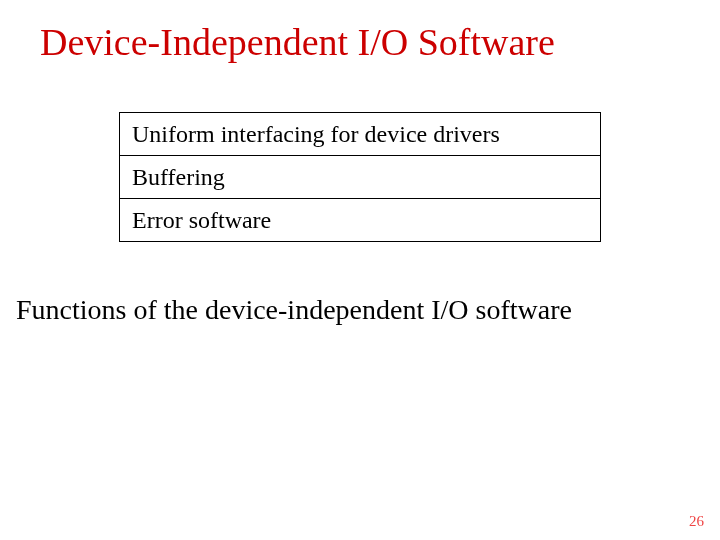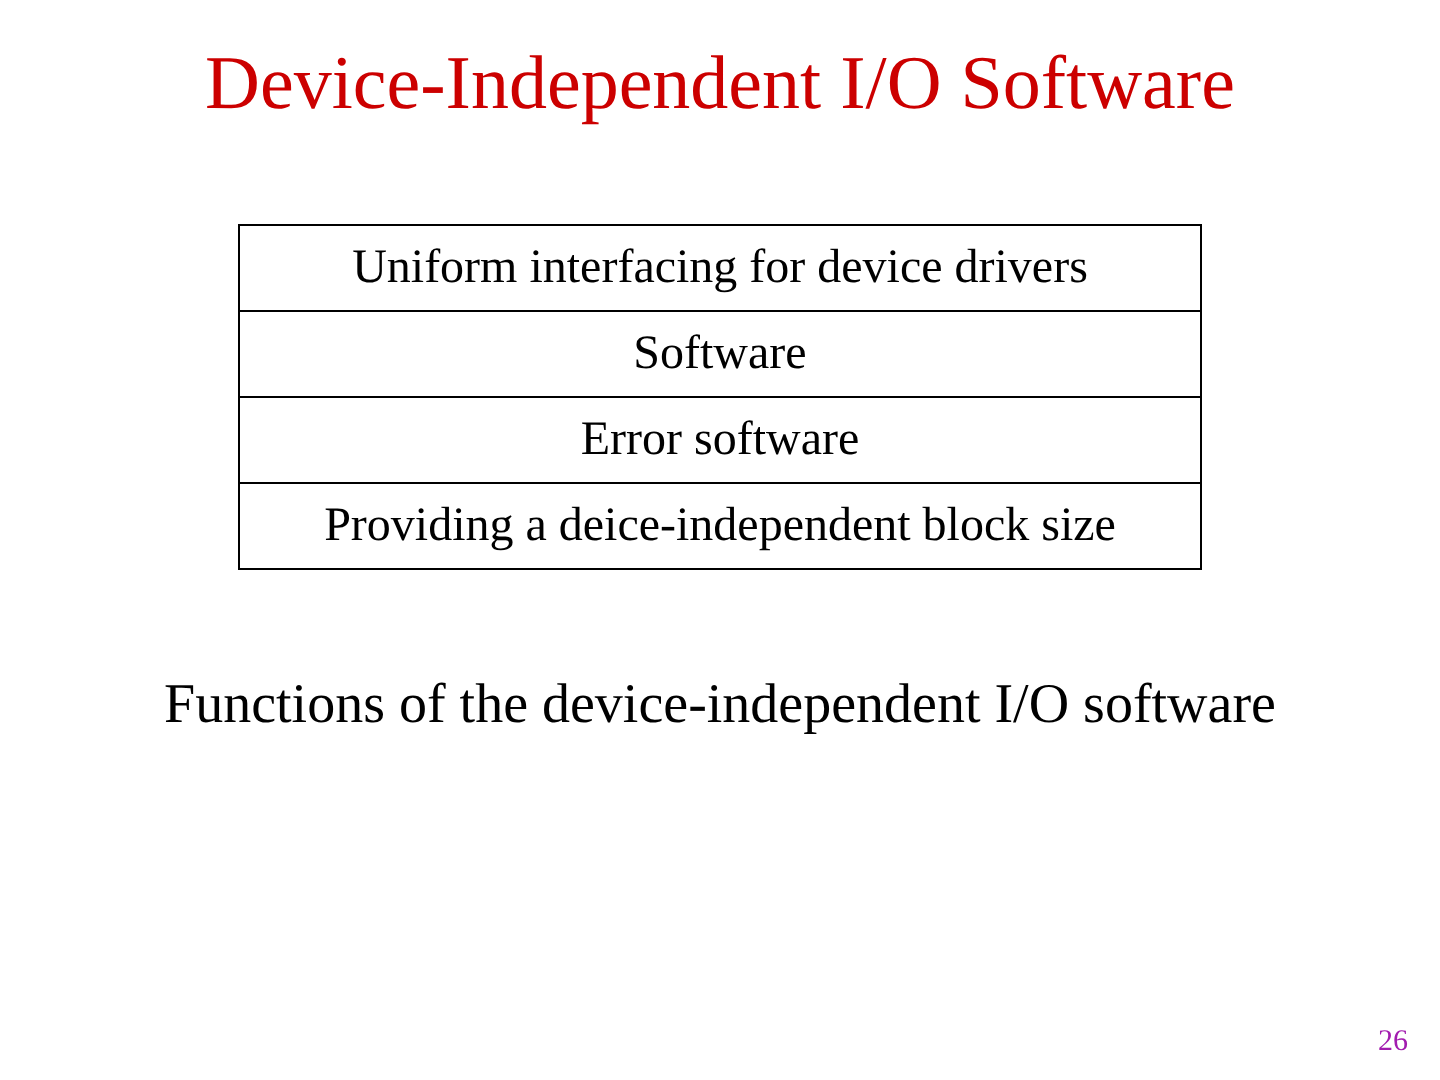--- a/index.html
+++ b/index.html
@@ -10,21 +10,20 @@
     background: #ffffff;
     font-family: "Times New Roman", Times, serif;
     position: relative;
     overflow: hidden;
   }
   .slide {
     width: 720px;
     height: 540px;
     position: relative;
     box-sizing: border-box;
-    text-align: center;
   }
   .title {
     color: #cc0000;
     font-size: 38px;
     padding-top: 20px;
     padding-left: 40px;
     padding-right: 40px;
   }
   .table {
     margin: 48px auto 0 auto;
@@ -41,50 +40,47 @@
   .cell {
     font-size: 24px;
     color: #000;
     padding: 6px 12px 6px 12px;
     line-height: 1.25;
   }
   .caption {
     font-size: 28px;
     color: #000;
     margin-top: 52px;
-    padding-left: 26px;
+    padding-left: 16px;
     padding-right: 26px;
   }
   .pagenum {
     position: absolute;
     right: 16px;
     bottom: 10px;
     font-size: 15px;
-    color: #a21caf;
+    color: #ef4444;
   }
 </style>
 </head>
 <body>
 
 <div class="slide">
 
   <div class="title">Device-Independent I/O Software</div>
 
   <div class="table">
     <div class="table-row">
       <div class="cell">Uniform interfacing for device drivers</div>
     </div>
     <div class="table-row">
-      <div class="cell">Software</div>
+      <div class="cell">Buffering</div>
     </div>
     <div class="table-row">
       <div class="cell">Error software</div>
-    </div>
-    <div class="table-row">
-      <div class="cell">Providing a deice-independent block size</div>
     </div>
   </div>
 
   <div class="caption">Functions of the device-independent I/O software</div>
 
   <div class="pagenum">26</div>
 
 </div>
 
 </body></html>

